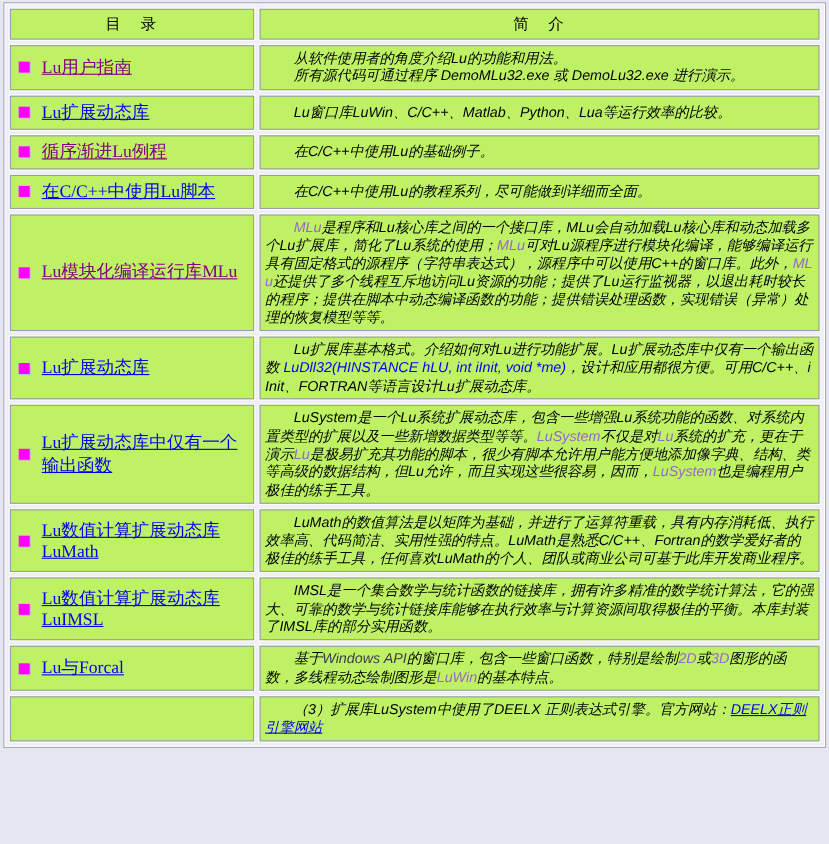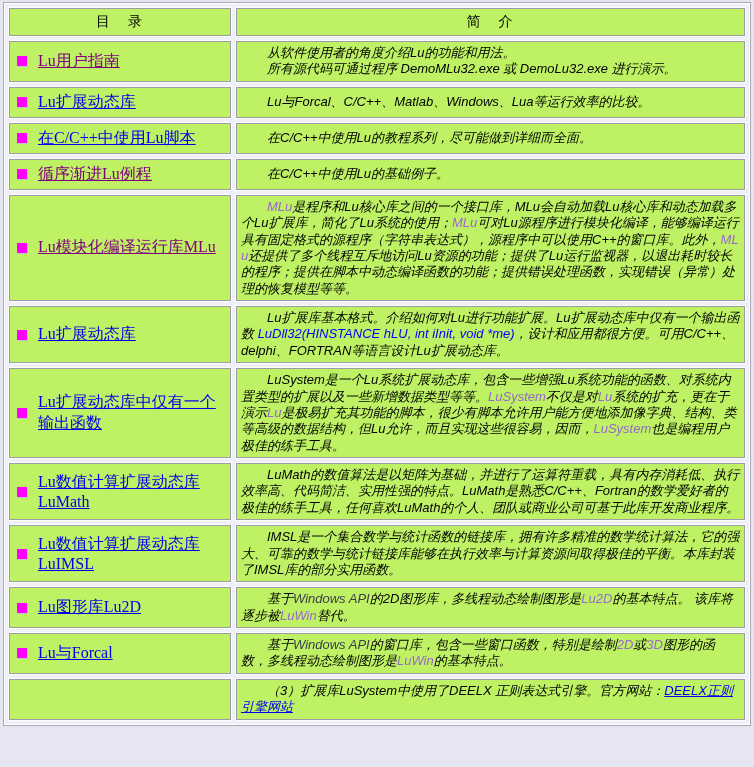--- a/index.html
+++ b/index.html
@@ -91,65 +91,65 @@
           </td>
         </tr>
         <tr>
           <td class="toc-cell">
             <div class="toc-inner">
               <span class="bullet"></span>
               <a class="toc link">Lu扩展动态库</a>
             </div>
           </td>
           <td class="intro-cell">
-            <p><span class="sg-n">Lu与Forcal、C/C++、Matlab、Windows、Lua等运行效率的比较。</span></p>
+            <p><span class="sg-n">Lu窗口库LuWin、C/C++、Matlab、Python、Lua等运行效率的比较。</span></p>
+          </td>
+        </tr>
+        <tr>
+          <td class="toc-cell">
+            <div class="toc-inner">
+              <span class="bullet"></span>
+              <a class="toc visited">循序渐进Lu例程</a>
+            </div>
+          </td>
+          <td class="intro-cell">
+            <p><span class="sg-n">在C/C++中使用Lu的基础例子。</span></p>
           </td>
         </tr>
         <tr>
           <td class="toc-cell">
             <div class="toc-inner">
               <span class="bullet"></span>
               <a class="toc link">在C/C++中使用Lu脚本</a>
             </div>
           </td>
           <td class="intro-cell">
             <p><span class="sg-n">在C/C++中使用Lu的教程系列，尽可能做到详细而全面。</span></p>
           </td>
         </tr>
         <tr>
           <td class="toc-cell">
             <div class="toc-inner">
               <span class="bullet"></span>
-              <a class="toc visited">循序渐进Lu例程</a>
-            </div>
-          </td>
-          <td class="intro-cell">
-            <p><span class="sg-n">在C/C++中使用Lu的基础例子。</span></p>
-          </td>
-        </tr>
-        <tr>
-          <td class="toc-cell">
-            <div class="toc-inner">
-              <span class="bullet"></span>
               <a class="toc visited">Lu模块化编译运行库MLu</a>
             </div>
           </td>
           <td class="intro-cell">
             <p><span class="sg-p">MLu</span><span class="sg-n">是程序和Lu核心库之间的一个接口库，MLu会自动加载Lu核心库和动态加载多个Lu扩展库，简化了Lu系统的使用；</span><span class="sg-p">MLu</span><span class="sg-n">可对Lu源程序进行模块化编译，能够编译运行具有固定格式的源程序（字符串表达式），源程序中可以使用C++的窗口库。此外，</span><span class="sg-p">MLu</span><span class="sg-n">还提供了多个线程互斥地访问Lu资源的功能；提供了Lu运行监视器，以退出耗时较长的程序；提供在脚本中动态编译函数的功能；提供错误处理函数，实现错误（异常）处理的恢复模型等等。</span></p>
           </td>
         </tr>
         <tr>
           <td class="toc-cell">
             <div class="toc-inner">
               <span class="bullet"></span>
               <a class="toc link">Lu扩展动态库</a>
             </div>
           </td>
           <td class="intro-cell">
-            <p><span class="sg-n">Lu扩展库基本格式。介绍如何对Lu进行功能扩展。Lu扩展动态库中仅有一个输出函数 </span><span class="sg-b">LuDll32(HINSTANCE hLU, int iInit, void *me)</span><span class="sg-n">，设计和应用都很方便。可用C/C++、delphi、FORTRAN等语言设计Lu扩展动态库。</span></p>
+            <p><span class="sg-n">Lu扩展库基本格式。介绍如何对Lu进行功能扩展。Lu扩展动态库中仅有一个输出函数 </span><span class="sg-b">LuDll32(HINSTANCE hLU, int iInit, void *me)</span><span class="sg-n">，设计和应用都很方便。可用C/C++、iInit、FORTRAN等语言设计Lu扩展动态库。</span></p>
           </td>
         </tr>
         <tr>
           <td class="toc-cell">
             <div class="toc-inner">
               <span class="bullet"></span>
               <a class="toc link">Lu扩展动态库中仅有一个输出函数</a>
             </div>
           </td>
           <td class="intro-cell">
@@ -169,31 +169,20 @@
         </tr>
         <tr>
           <td class="toc-cell">
             <div class="toc-inner">
               <span class="bullet"></span>
               <a class="toc link">Lu数值计算扩展动态库LuIMSL</a>
             </div>
           </td>
           <td class="intro-cell">
             <p><span class="sg-n">IMSL是一个集合数学与统计函数的链接库，拥有许多精准的数学统计算法，它的强大、可靠的数学与统计链接库能够在执行效率与计算资源间取得极佳的平衡。本库封装了IMSL库的部分实用函数。</span></p>
-          </td>
-        </tr>
-        <tr>
-          <td class="toc-cell">
-            <div class="toc-inner">
-              <span class="bullet"></span>
-              <a class="toc link">Lu图形库Lu2D</a>
-            </div>
-          </td>
-          <td class="intro-cell">
-            <p><span class="sg-n">基于</span><span class="sg-d">Windows API</span><span class="sg-n">的2D图形库，多线程动态绘制图形是</span><span class="sg-p">Lu2D</span><span class="sg-n">的基本特点。 该库将逐步被</span><span class="sg-p">LuWin</span><span class="sg-n">替代。</span></p>
           </td>
         </tr>
         <tr>
           <td class="toc-cell">
             <div class="toc-inner">
               <span class="bullet"></span>
               <a class="toc link">Lu与Forcal</a>
             </div>
           </td>
           <td class="intro-cell">

